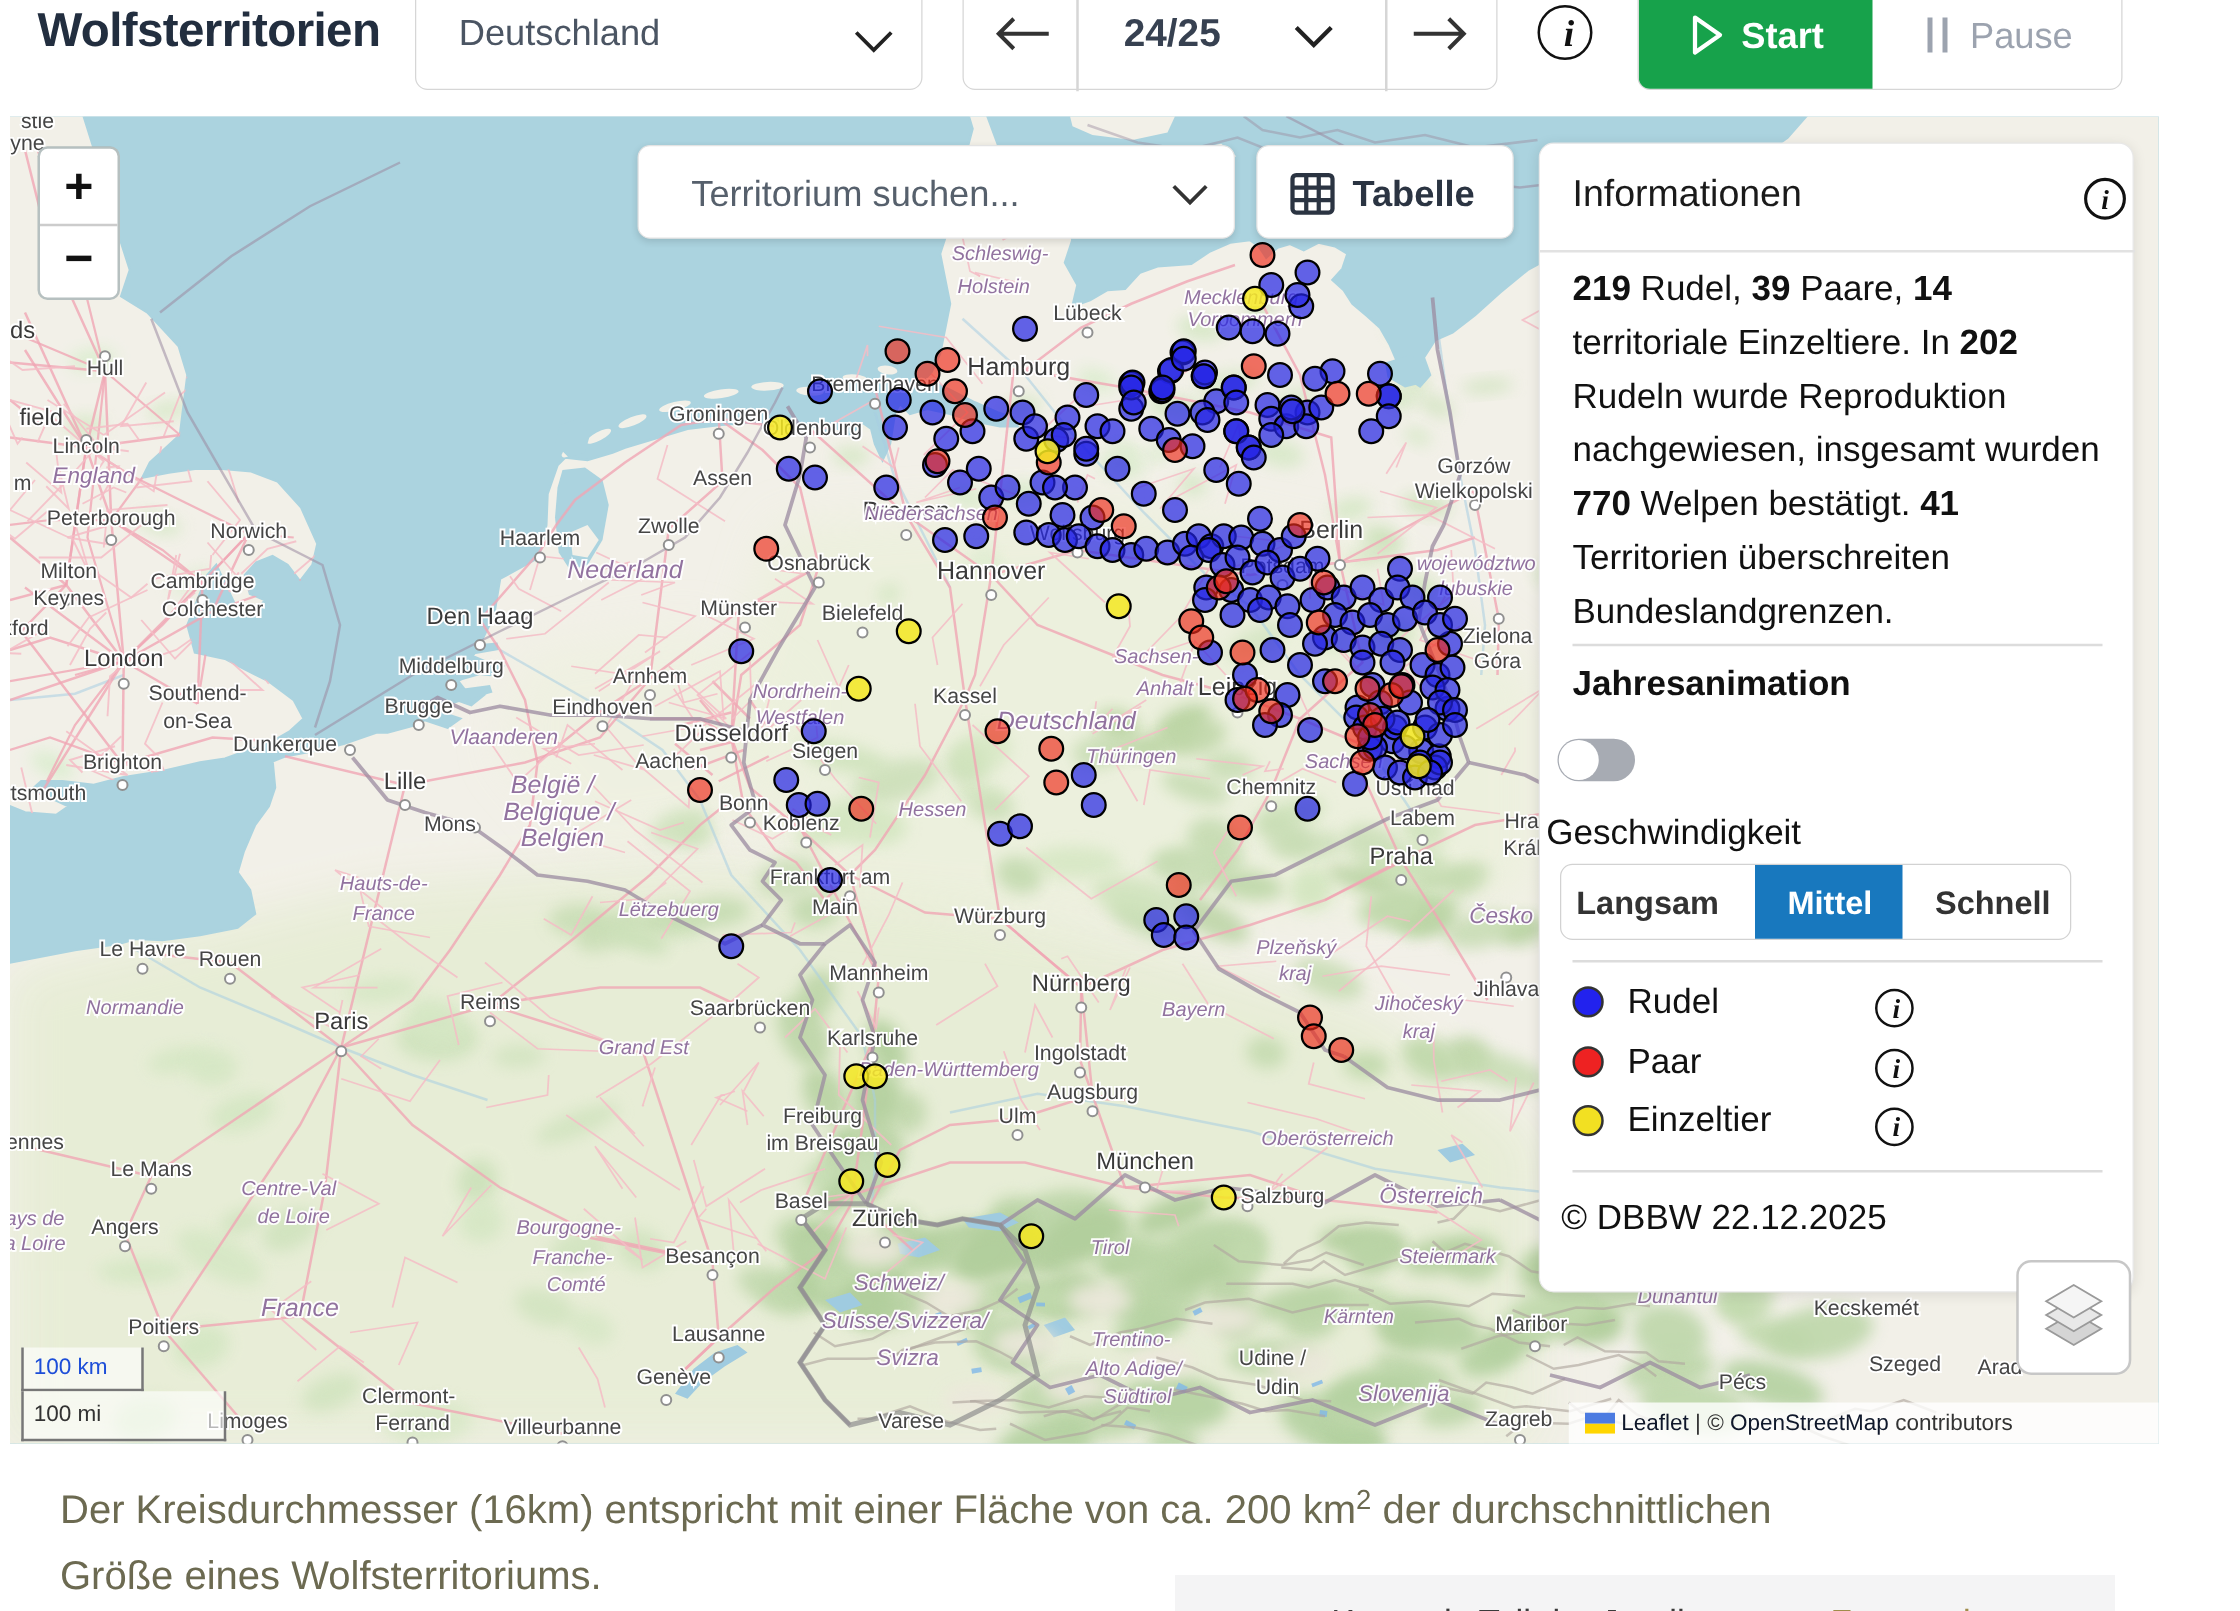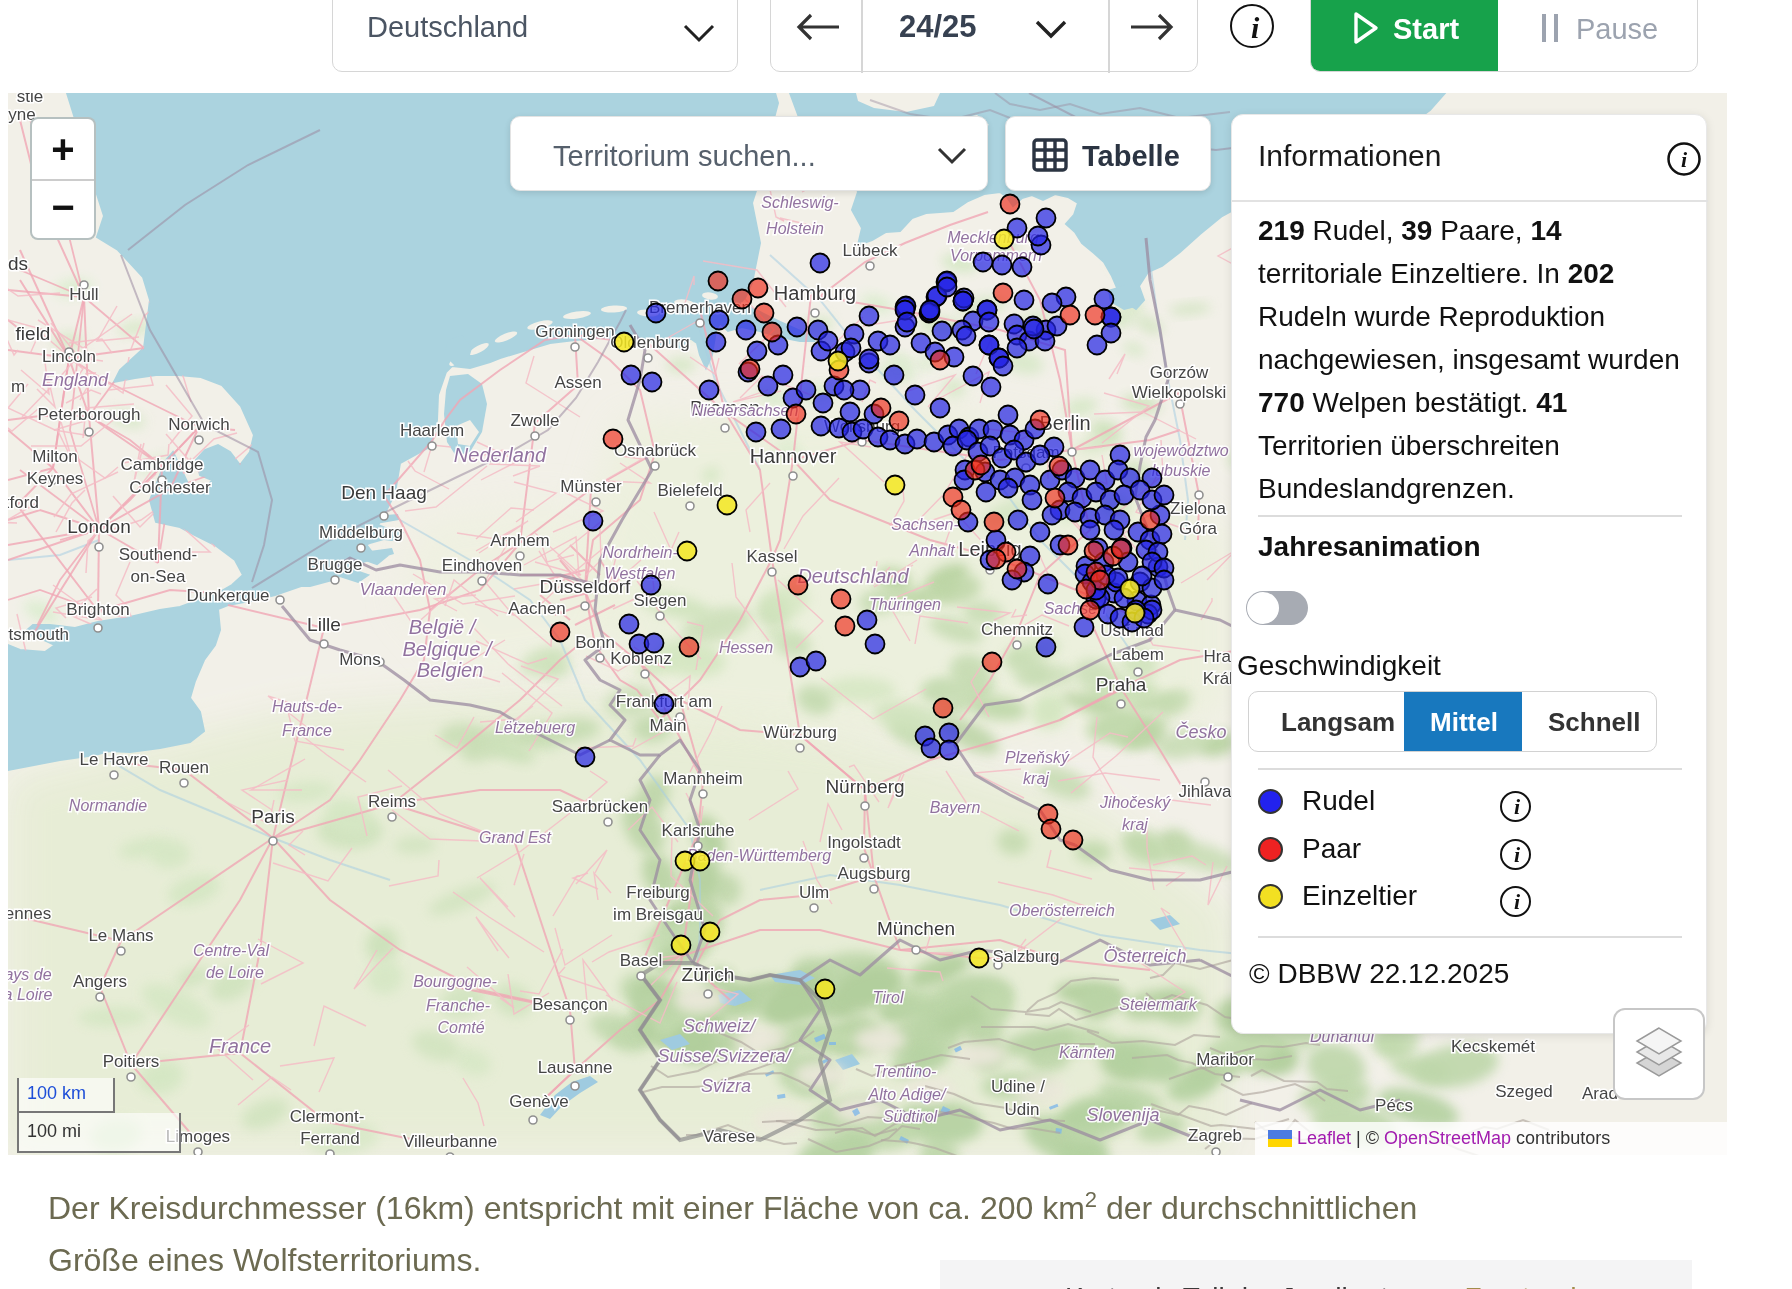--- a/index.html
+++ b/index.html
@@ -38,37 +38,37 @@
   .panel .hr1 { position:absolute; left:0px; top:85px; width:476px; height:1.5px; background:#e2e2e2; }
   .panel .para { position:absolute; left:26px; top:94px; width:430px; font-size:28px; line-height:43px; color:#111; }
   .panel .hr2 { position:absolute; left:26px; top:400px; width:424px; height:1.5px; background:#dcdcdc; }
   .panel .jh { position:absolute; left:26px; top:416px; font-size:28px; font-weight:bold; color:#111; }
   .toggle { position:absolute; left:14px; top:476px; width:62px; height:34px; background:#a7abb3; border-radius:17px; }
   .toggle .knob { position:absolute; left:1px; top:1px; width:32px; height:32px; background:#fff; border-radius:50%; }
   .panel .klbl { position:absolute; left:86px; top:473px; font-size:28px; color:#111; }
   .panel .glbl { position:absolute; left:5px; top:535px; font-size:28px; color:#111; }
   .speedgrp { position:absolute; left:16px; top:576px; width:409px; height:61px; border:1.5px solid #d2d2d2; border-radius:10px; background:#fff; overflow:hidden; }
   .speedgrp .mid { position:absolute; left:155px; top:0; width:118px; height:61px; background:#1878be; }
-  .speedgrp .t1 { position:absolute; left:32px; top:15px; font-size:26px; font-weight:bold; color:#333; }
+  .speedgrp .t1 { position:absolute; left:12px; top:15px; font-size:26px; font-weight:bold; color:#333; }
   .speedgrp .t2 { position:absolute; left:181px; top:15px; font-size:26px; font-weight:bold; color:#fff; }
   .speedgrp .t3 { position:absolute; left:299px; top:15px; font-size:26px; font-weight:bold; color:#333; }
   .panel .hr3 { position:absolute; left:26px; top:653px; width:424px; height:1.5px; background:#dcdcdc; }
   .legrow { position:absolute; left:26px; font-size:28px; color:#111; }
   .legdot { position:absolute; left:0px; top:4px; width:25px; height:25px; border-radius:50%; border:2.5px solid #333; }
   .legrow span.t { position:absolute; left:44px; top:0px; white-space:nowrap; }
   .iicon { position:absolute; width:31px; height:31px; border:2.5px solid #111; border-radius:50%; z-index:40; }
   .iicon i { position:absolute; left:12px; top:1px; font-family:"Liberation Serif",serif; font-weight:bold; font-size:22px; color:#111; }
   .panel .hr4 { position:absolute; left:26px; top:821px; width:424px; height:1.5px; background:#dcdcdc; }
   .panel .c1 { position:absolute; left:17px; top:843px; font-size:28px; color:#111; }
   .panel .c2 { position:absolute; left:17px; top:886px; font-size:28px; color:#111; }
   .layersctl { position:absolute; left:1605px; top:915px; width:92px; height:92px; background:#fff; border:2.5px solid rgba(0,0,0,0.22); border-radius:12px; z-index:30; }
   .scalekm { position:absolute; left:9px; top:985px; width:98px; height:35px; background:rgba(255,255,255,0.62); border:2.5px solid #777; border-top:none; z-index:30; font-size:18px; color:#1d4ed8; padding-left:8px; padding-top:5px;}
   .scalemi { position:absolute; left:9px; top:1020px; width:164px; height:40px; background:rgba(255,255,255,0.62); border:2.5px solid #777; border-top:none; z-index:30; font-size:18px; color:#333; padding-left:8px; padding-top:8px;}
   .attrib { position:absolute; left:1247px; bottom:0px; width:472px; height:33px; background:rgba(255,255,255,0.8); z-index:30; font-size:18px; color:#333; padding:6px 0 0 13px; }
-  .attrib a { color:#a21caf; text-decoration:none; }
+  .attrib a { color:#0f172a; text-decoration:none; }
 </style>
 </head>
 <body>
   <div id="map">
     <svg width="1719" height="1062" viewBox="0 0 1719 1062" style="position:absolute;left:0;top:0">
 <defs>
         <filter id="b18" x="-30%" y="-30%" width="160%" height="160%">
           <feGaussianBlur stdDeviation="18"></feGaussianBlur>
         </filter>
         <filter id="b6" x="-50%" y="-50%" width="200%" height="200%">
@@ -1400,20 +1400,21 @@
       </svg>
     </div>
     <div class="scalekm">100 km</div>
     <div class="scalemi">100 mi</div>
     <div class="attrib"><svg width="24" height="17" viewBox="0 0 24 17" style="vertical-align:-3px">
         <rect width="24" height="9" fill="#4c7be1"></rect>
         <rect y="9" width="24" height="8" fill="#ffd500"></rect>
       </svg> <a>Leaflet</a> | © <a>OpenStreetMap</a> <span>contributors</span></div>
   </div>
   <div class="topbar">
+    <div class="title">Wolfsterritorien</div>
     <div class="selbox">
       <span class="lbl">Deutschland</span>
       <svg style="position:absolute;left:348px;top:31px" width="36" height="26" viewBox="0 0 36 26">
         <path d="M4 6 L18 20 L32 6" fill="none" stroke="#222" stroke-width="3"></path>
       </svg>
     </div>
     <div class="navgroup">
       <div class="sep1"></div>
       <div class="sep2"></div>
       <svg style="position:absolute;left:24px;top:21px" width="46" height="34" viewBox="0 0 46 34">

